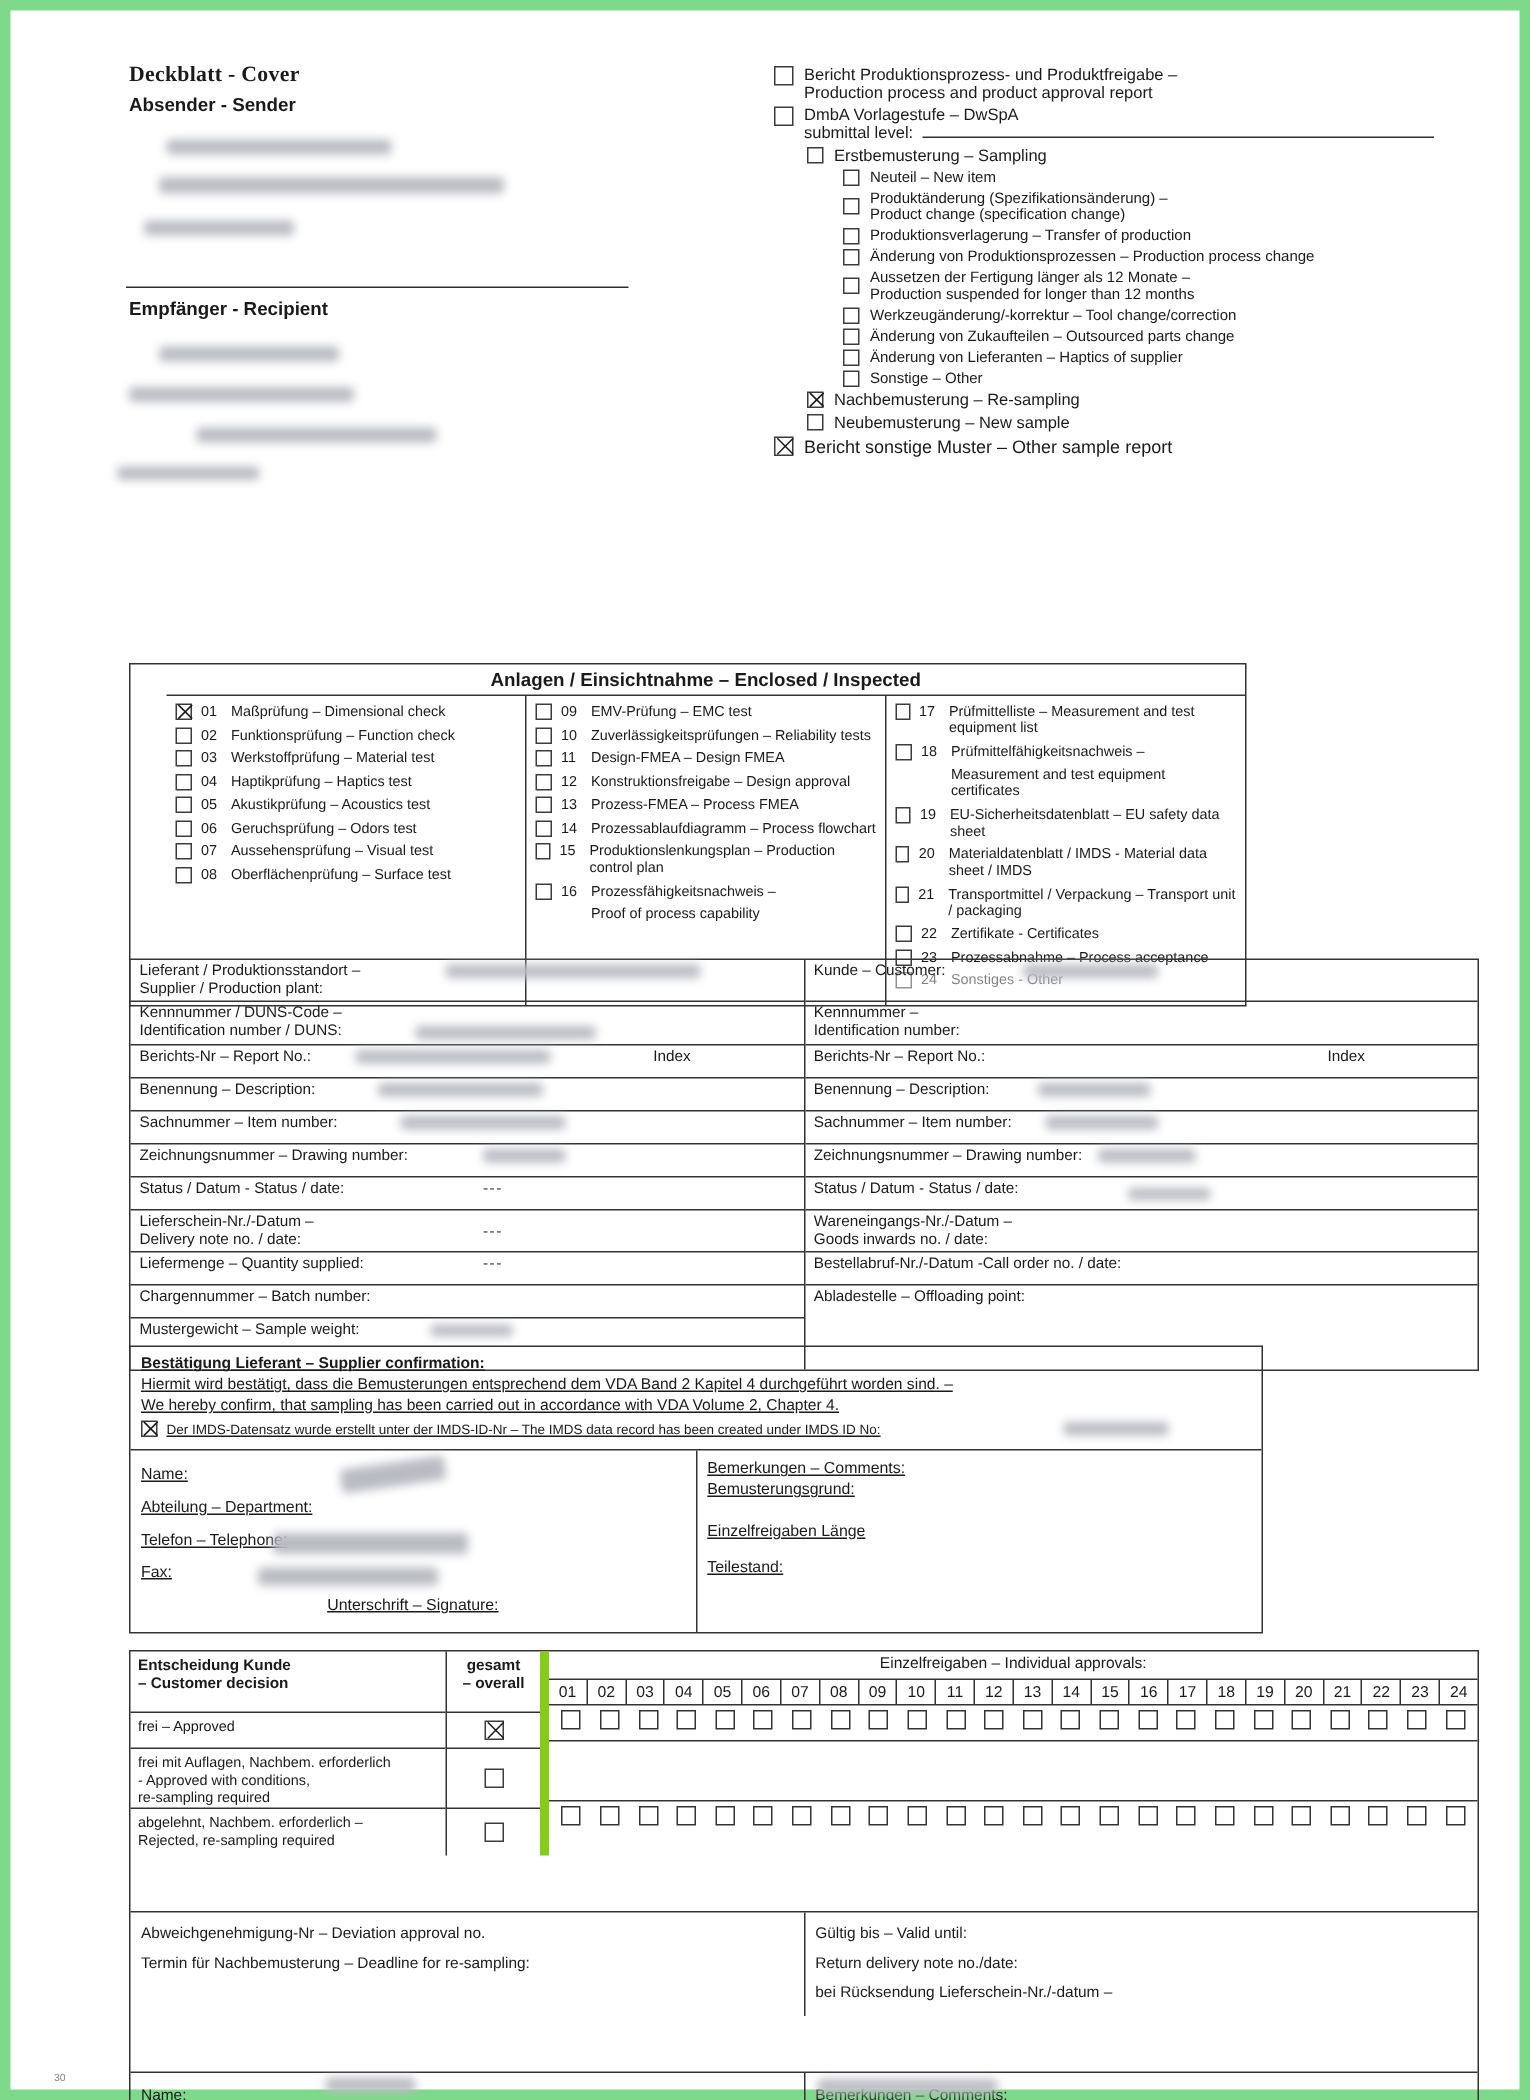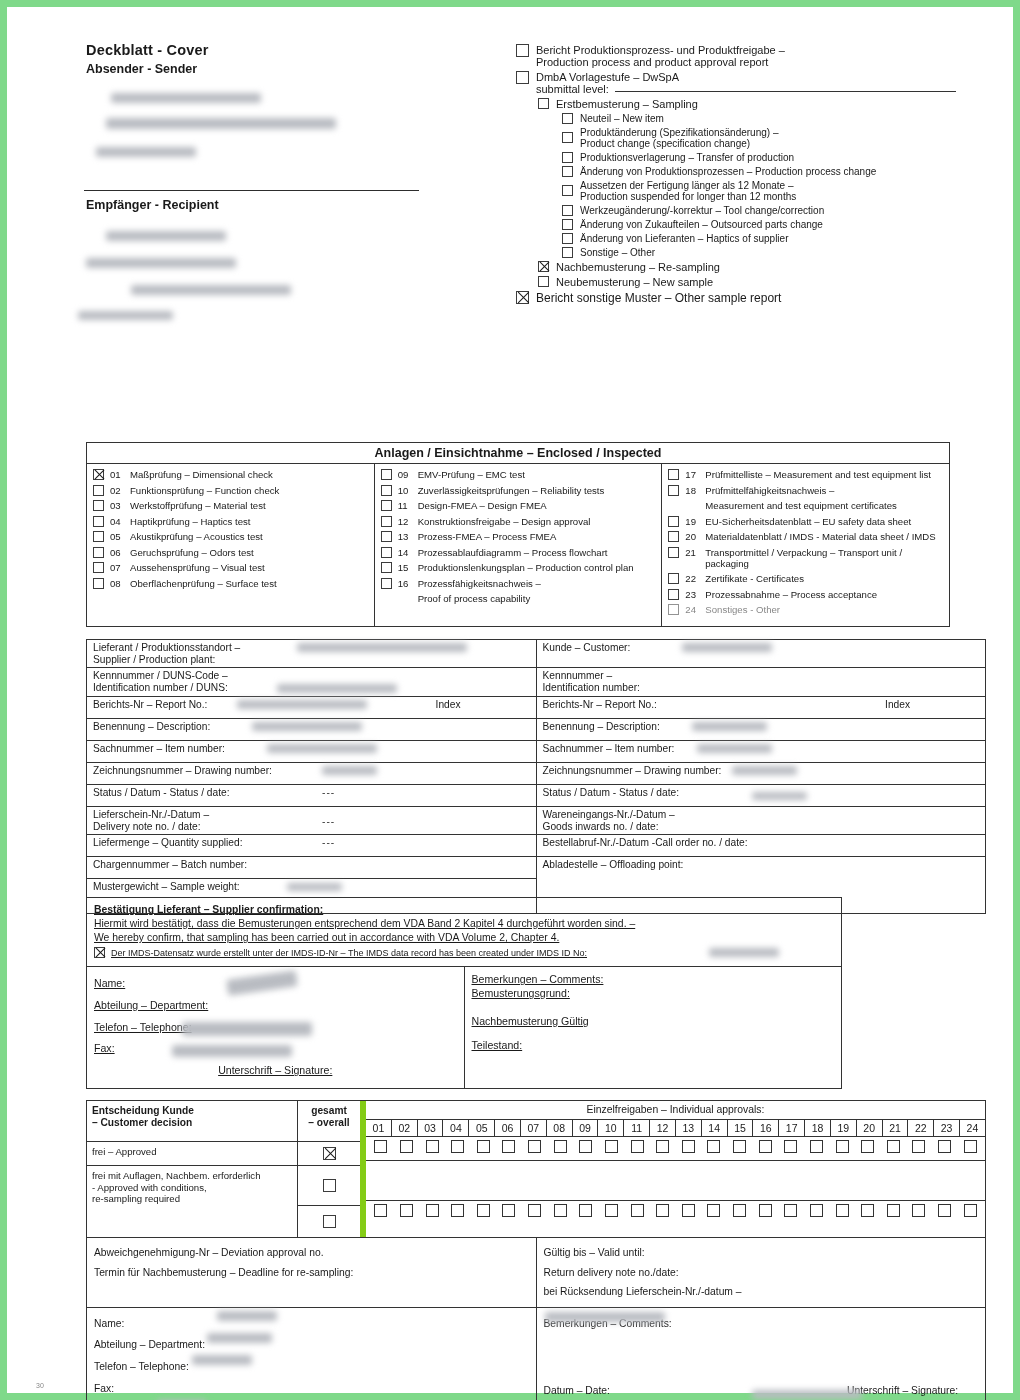--- a/index.html
+++ b/index.html
@@ -4,21 +4,21 @@
 <style>
   html,body{margin:0;padding:0;background:#ffffff;}
   body{width:1020px;height:1400px;font-family:"Liberation Sans",sans-serif;color:#1a1a1a;}
   #page{position:relative;width:1020px;height:1400px;background:#fff;overflow:hidden;}
   
   #scanframe{position:absolute;left:0;top:0;width:1020px;height:1400px;
     border:7px solid #7fd98a;box-sizing:border-box;}
   #paper{position:absolute;left:14px;top:12px;width:992px;height:1376px;background:#fff;}
   .sheet{position:absolute;left:72px;top:30px;width:900px;}
   .blur{display:inline-block;background:#b9bcc2;filter:blur(3.2px);border-radius:3px;vertical-align:middle;}
-  .ttl{font-weight:bold;font-size:14.5px;letter-spacing:.2px;}
+  .ttl{font-weight:bold;font-size:14.5px;letter-spacing:.2px;font-family:Liberation Serif, serif;}
   .sub{font-weight:bold;font-size:12.5px;}
   .t{font-size:11px;}
   .ts{font-size:10px;}
   .txs{font-size:9px;}
   
   .cb{display:inline-block;width:11px;height:11px;border:1px solid #3c3c3c;background:#fff;box-sizing:border-box;vertical-align:-1px;position:relative;}
   .cb.x::before,.cb.x::after{content:"";position:absolute;left:-1px;top:4px;width:13px;height:1px;background:#1a1a1a;}
   .cb.x::before{transform:rotate(45deg);}
   .cb.x::after{transform:rotate(-45deg);}
   .cb.lg{width:13px;height:13px;}
@@ -58,21 +58,21 @@
   .apvhead{font-size:10.2px;font-weight:bold;line-height:1.2;padding:4px 5px;height:40px;box-sizing:border-box;}
   .apvrow{border-top:1px solid #333;box-sizing:border-box;}
   .numrow{display:flex;}
   .numcell{flex:1;text-align:center;font-size:10.5px;border-left:1px solid #333;padding:2px 0;}
   .numcell:first-child{border-left:0;}
   .boxrow{display:flex;align-items:center;justify-content:space-around;padding:3px 2px;}
   .sqr{width:13px;height:13px;border:1px solid #333;background:#fff;box-sizing:border-box;}
   .lblcell{font-size:9.6px;line-height:1.2;padding:4px 5px;box-sizing:border-box;}
   .ctr{display:flex;align-items:center;justify-content:center;height:100%;}
   .bt{border-top:1px solid #333;}
-  .foot{display:flex;}
+  .foot{display:flex;margin-top:37px;}
   .footL{flex:1;padding:5px 7px;font-size:10.3px;line-height:1.9;}
   .footR{flex:1;border-left:1px solid #333;padding:5px 7px;font-size:10.3px;line-height:1.9;}
   .pgnum{position:absolute;left:22px;top:1348px;font-size:7px;color:#888;}
 </style>
 </head>
 <body>
 
 <div id="page">
   <div id="scanframe"></div>
   <div id="paper">
@@ -175,21 +175,21 @@
         <div class="row ind1">
             <span class="cb"></span>
             <div class="t">Neubemusterung – New sample</div>
           </div>
         <div class="row">
             <span class="cb lg x"></span>
             <div class="t" style="font-size:12px">Bericht sonstige Muster – Other sample report</div>
           </div>
       </div>
 
-      <div class="box" style="position:absolute;left:0;top:400px;width:864px;">
+      <div class="box" style="position:absolute;left:0;top:400px;width:745px;padding-left:24px;">
         <div class="hdrbar">Anlagen / Einsichtnahme – Enclosed / Inspected</div>
         <div class="cols">
           <div class="col">
             <div class="aitem">
                 <span class="cb x"></span>
                 <span class="anum">01</span>
                 <span>Maßprüfung – Dimensional check</span>
               </div>
             <div class="aitem">
                 <span class="cb"></span>
@@ -373,39 +373,43 @@
             <div>Fax:</div>
             <div style="text-align:center;">Unterschrift – Signature:</div>
             <span class="blur" style="width:70px;height:16px;position:absolute;left:140px;top:8px;transform:rotate(-8deg);"></span>
             <span class="blur" style="width:130px;height:14px;position:absolute;left:95px;top:55px;"></span>
             <span class="blur" style="width:120px;height:12px;position:absolute;left:85px;top:78px;"></span>
           </div>
           <div class="cc">
             <div style="line-height:1.3">Bemerkungen – Comments:</div>
             <div style="line-height:1.3">Bemusterungsgrund:</div>
             <div style="height:14px"></div>
-            <div style="line-height:1.3">Nachbemusterung Gültig</div>
+            <div style="line-height:1.3">Einzelfreigaben Länge</div>
             <div style="height:10px"></div>
             <div style="line-height:1.3;position:relative">Teilestand:</div>
           </div>
         </div>
       </div>
 
       <div class="box" style="position:absolute;left:0;top:1058px;width:900px;">
         <div class="apv">
           <div class="apvL">
             <div class="apvhead">
               <div>Entscheidung Kunde</div>
               <div>– Customer decision</div>
             </div>
             <div class="apvrow lblcell" style="height:24px"><span>frei – Approved</span></div>
             <div class="apvrow lblcell" style="height:40px">
               <div>frei mit Auflagen, Nachbem. erforderlich</div>
               <div>- Approved with conditions,</div>
               <div>re-sampling required</div>
+            </div>
+            <div class="apvrow lblcell" style="height:32px">
+              <div>abgelehnt, Nachbem. erforderlich –</div>
+              <div>Rejected, re-sampling required</div>
             </div>
           </div>
           <div class="apvM">
             <div class="apvhead" style="font-weight:bold">
               <div>gesamt</div>
               <div>– overall</div>
             </div>
             <div class="apvrow" style="height:24px">
                 <div class="ctr">
                   <span class="cb lg x"></span>

